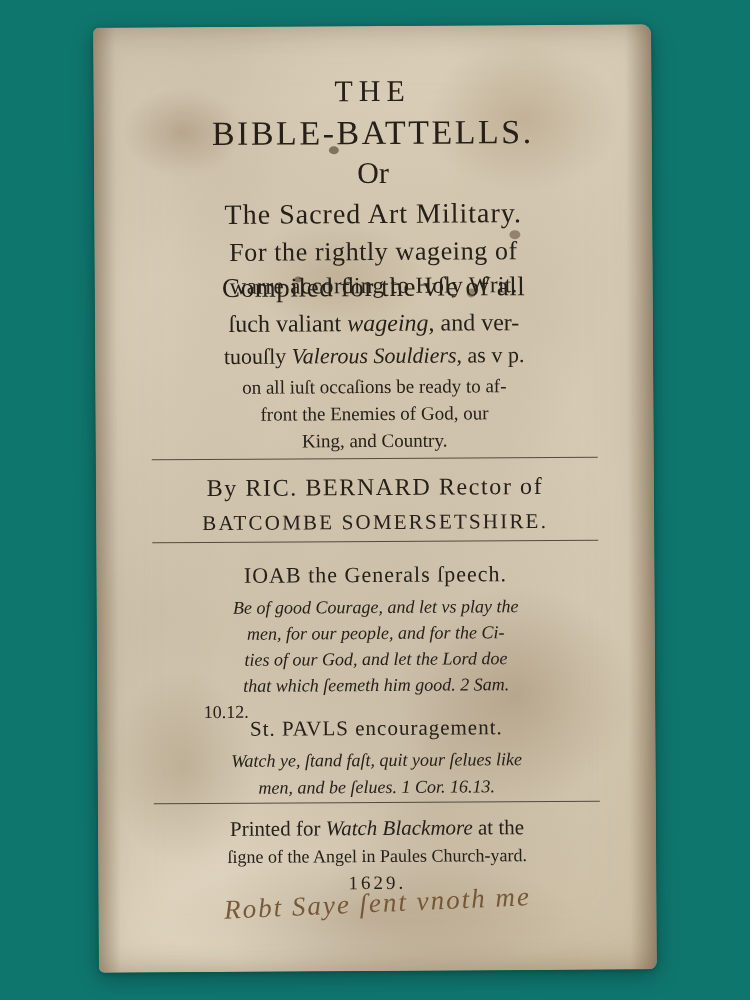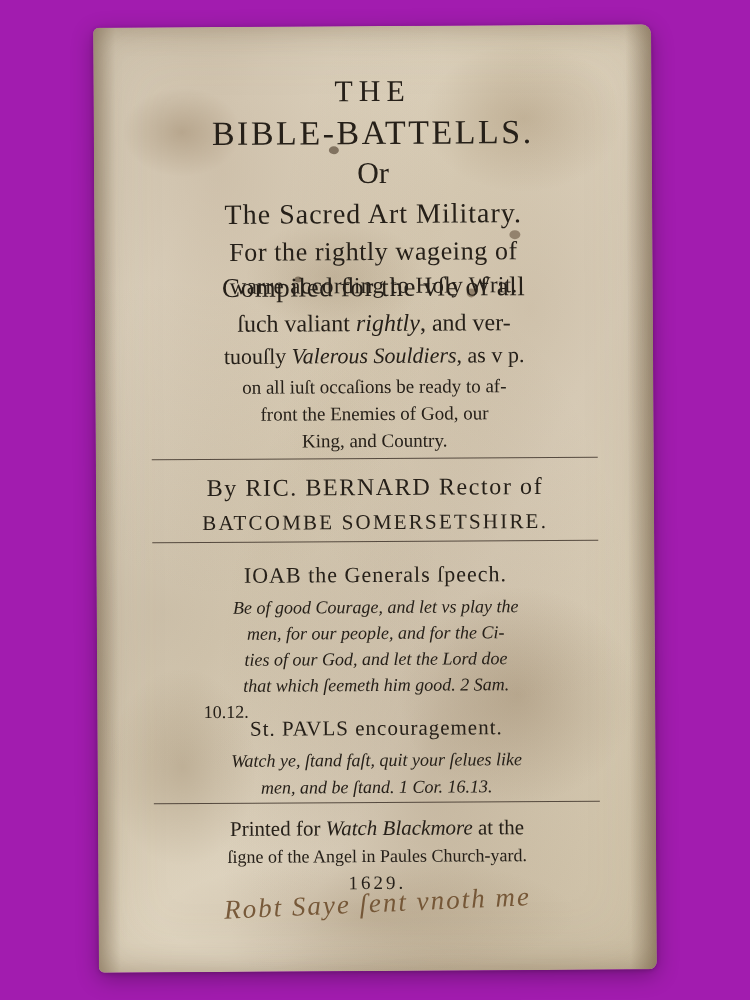--- a/index.html
+++ b/index.html
@@ -11,21 +11,21 @@
     width: 750px;
     height: 1000px;
     overflow: hidden;
     font-family: "Liberation Serif", serif;
   }
 
   #stage {
     position: relative;
     width: 750px;
     height: 1000px;
-    background: #a21caf;
+    background: #0f766e;
   }
 
   
   #book {
     position: absolute;
     left: 96px;
     top: 26px;
     width: 558px;
     height: 945px;
     border-radius: 6px 10px 8px 6px;
@@ -134,21 +134,21 @@
         <div class="ln sc" style="font-size:30px;letter-spacing:6px;">THE</div>
         <div class="ln sc" style="font-size:34px;letter-spacing:2.5px;margin-top:6px;">BIBLE-BATTELLS.</div>
         <div class="ln" style="font-size:30px;margin-top:4px;">Or</div>
         <div class="ln" style="font-size:28px;margin-top:8px;letter-spacing:1px;">The Sacred Art Military.</div>
         <div class="ln" style="font-size:26px;margin-top:7px;letter-spacing:0.6px;">For  the  rightly  wageing  of</div>
         <div class="ln" style="font-size:23px;margin-top:6px;letter-spacing:0.4px;">warre according to Holy Writ.</div>
       </div>
 
       <div class="blk" style="left:0;top:246px;">
         <div class="ln" style="font-size:27px;letter-spacing:0.6px;">Compiled  for  the  vſe of  all</div>
-        <div class="ln" style="font-size:24px;margin-top:7px;">ſuch valiant <i>rightly</i>, and ver-</div>
+        <div class="ln" style="font-size:24px;margin-top:7px;">ſuch valiant <i>wageing</i>, and ver-</div>
         <div class="ln" style="font-size:22px;margin-top:6px;">tuouſly <i>Valerous Souldiers</i>, as v p.</div>
         <div class="ln" style="font-size:19px;margin-top:7px;">on all iuſt occaſions be ready to af-</div>
         <div class="ln" style="font-size:19px;margin-top:5px;">front the Enemies of God, our</div>
         <div class="ln" style="font-size:19px;margin-top:5px;">King,  and Country.</div>
       </div>
 
       <div class="rule" style="left:56px;top:432px;width:446px;"></div>
 
       <div class="blk" style="left:0;top:448px;">
         <div class="ln sc" style="font-size:24px;letter-spacing:1.6px;">By RIC. BERNARD Rector of</div>
@@ -162,21 +162,21 @@
         <div class="ln ital" style="font-size:18px;margin-top:9px;"><i>Be of good Courage, and let vs play the</i></div>
         <div class="ln ital" style="font-size:18px;margin-top:5px;"><i>men, for our people,  and for the Ci-</i></div>
         <div class="ln ital" style="font-size:18px;margin-top:5px;"><i>ties of our God,  and let the Lord doe</i></div>
         <div class="ln ital" style="font-size:18px;margin-top:5px;"><i>that which ſeemeth him good.</i> 2 Sam.</div>
         <div class="ln" style="font-size:18px;margin-top:5px;text-align:center;padding-right:300px;">10.12.</div>
       </div>
 
       <div class="blk" style="left:0;top:690px;">
         <div class="ln sc" style="font-size:21px;letter-spacing:1px;">St. PAVLS encouragement.</div>
         <div class="ln ital" style="font-size:18px;margin-top:9px;"><i>Watch ye, ſtand faſt, quit your ſelues like</i></div>
-        <div class="ln ital" style="font-size:18px;margin-top:6px;"><i>men, and be ſtand.</i> 1 Cor. 16.13.</div>
+        <div class="ln ital" style="font-size:18px;margin-top:6px;"><i>men, and be ſelues.</i> 1 Cor. 16.13.</div>
       </div>
 
       <div class="rule" style="left:56px;top:776px;width:446px;"></div>
 
       <div class="blk" style="left:0;top:790px;">
         <div class="ln" style="font-size:21px;">Printed for <i>Watch Blackmore</i> at the</div>
         <div class="ln" style="font-size:18px;margin-top:5px;">ſigne of the Angel in Paules Church-yard.</div>
         <div class="ln" style="font-size:19px;margin-top:5px;letter-spacing:3px;">1629.</div>
       </div>
 

